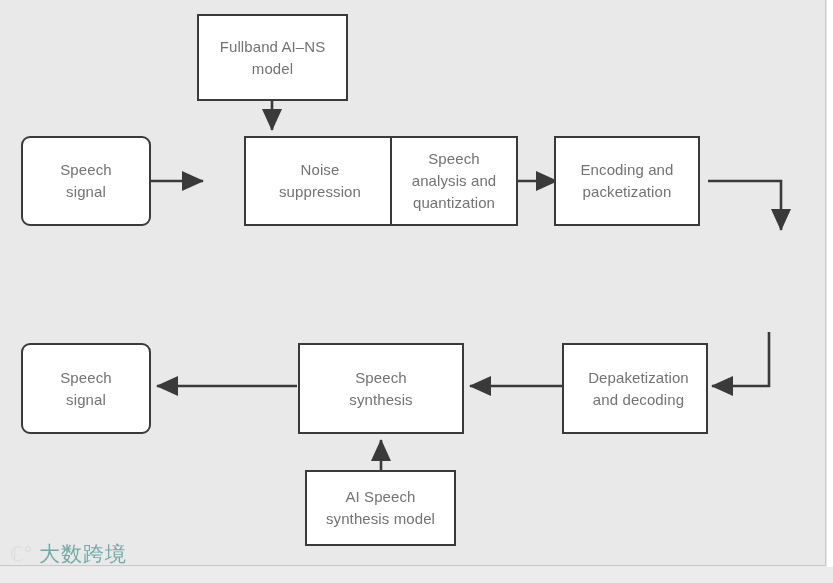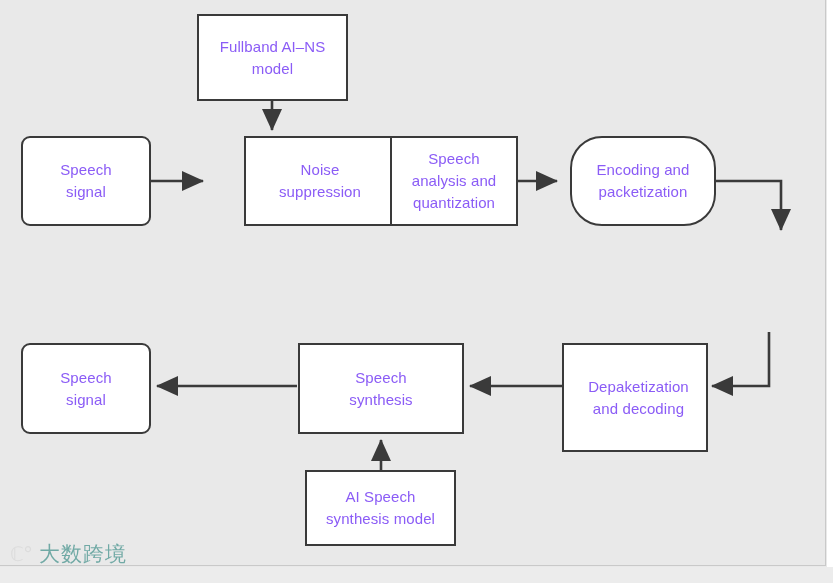--- a/index.html
+++ b/index.html
@@ -56,21 +56,21 @@
 
   .node {
     position: absolute;
     background: #ffffff;
     border: 2px solid #3a3a3a;
     box-sizing: border-box;
     display: flex;
     align-items: center;
     justify-content: center;
     text-align: center;
-    color: #8b5cf6;
+    color: #737373;
     font-size: 15px;
     line-height: 1.45;
     letter-spacing: .1px;
   }
   .node.rounded {
     border-radius: 9px;
   }
   .node .lbl {
     display: block;
     white-space: pre-line;
@@ -178,27 +178,27 @@
     <span class="lbl">Noise
 suppression</span>
   </div>
 
   <div class="node" id="node-analysis" style="left:390px; top:136px; width:128px; height:90px;">
     <span class="lbl">Speech
 analysis and
 quantization</span>
   </div>
 
-  <div class="node" id="node-encoding" style="left:570px; top:136px; width:146px; height:90px;border-radius:32px;">
+  <div class="node" id="node-encoding" style="left:554px; top:136px; width:146px; height:90px;">
     <span class="lbl">Encoding and
 packetization</span>
   </div>
 
 
-  <div class="node" id="node-depaket" style="left:562px; top:343px; width:146px; height:109px;padding-left:7px;">
+  <div class="node" id="node-depaket" style="left:562px; top:343px; width:146px; height:91px;padding-left:7px;">
     <span class="lbl">Depaketization
 and decoding</span>
   </div>
 
   <div class="node" id="node-synthesis" style="left:298px; top:343px; width:166px; height:91px;">
     <span class="lbl">Speech
 synthesis</span>
   </div>
 
   <div class="node rounded" id="node-speech-out" style="left:21px; top:343px; width:130px; height:91px;">

